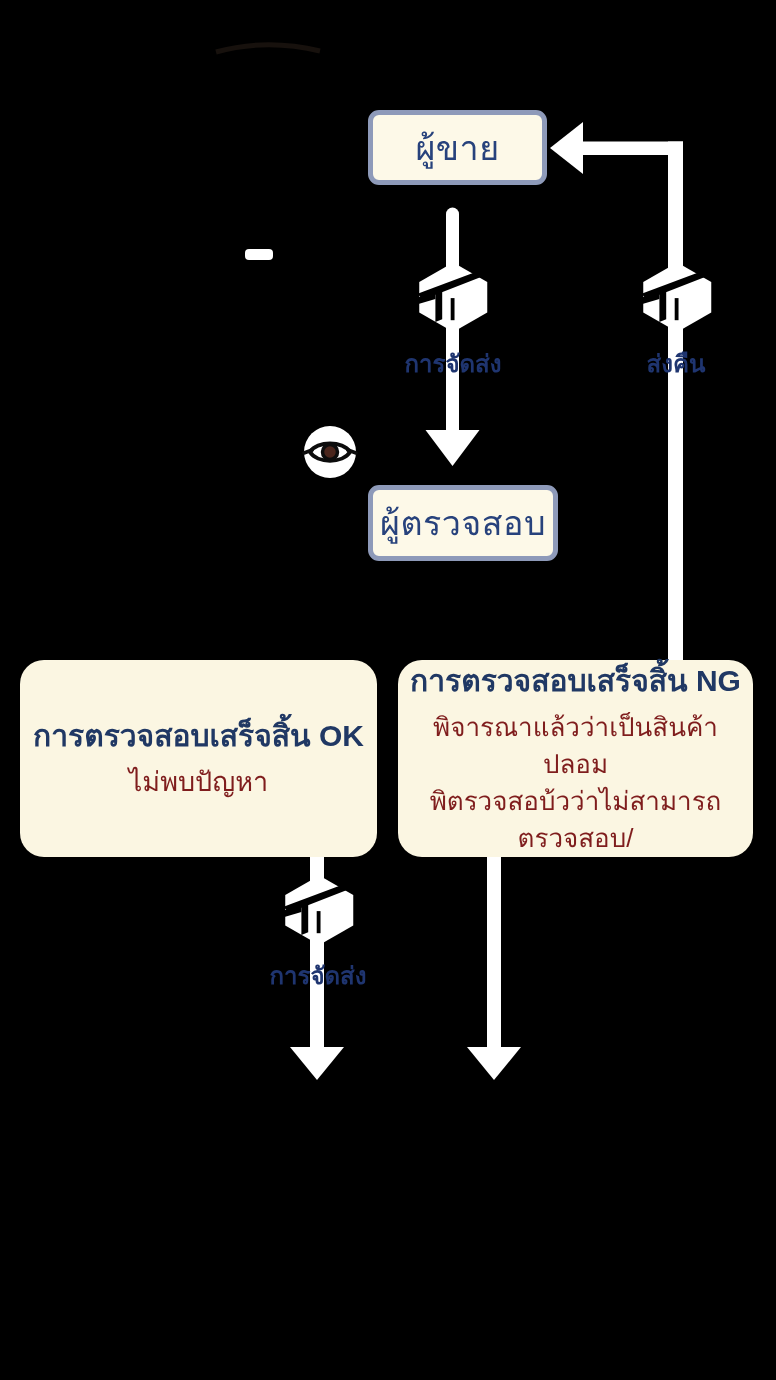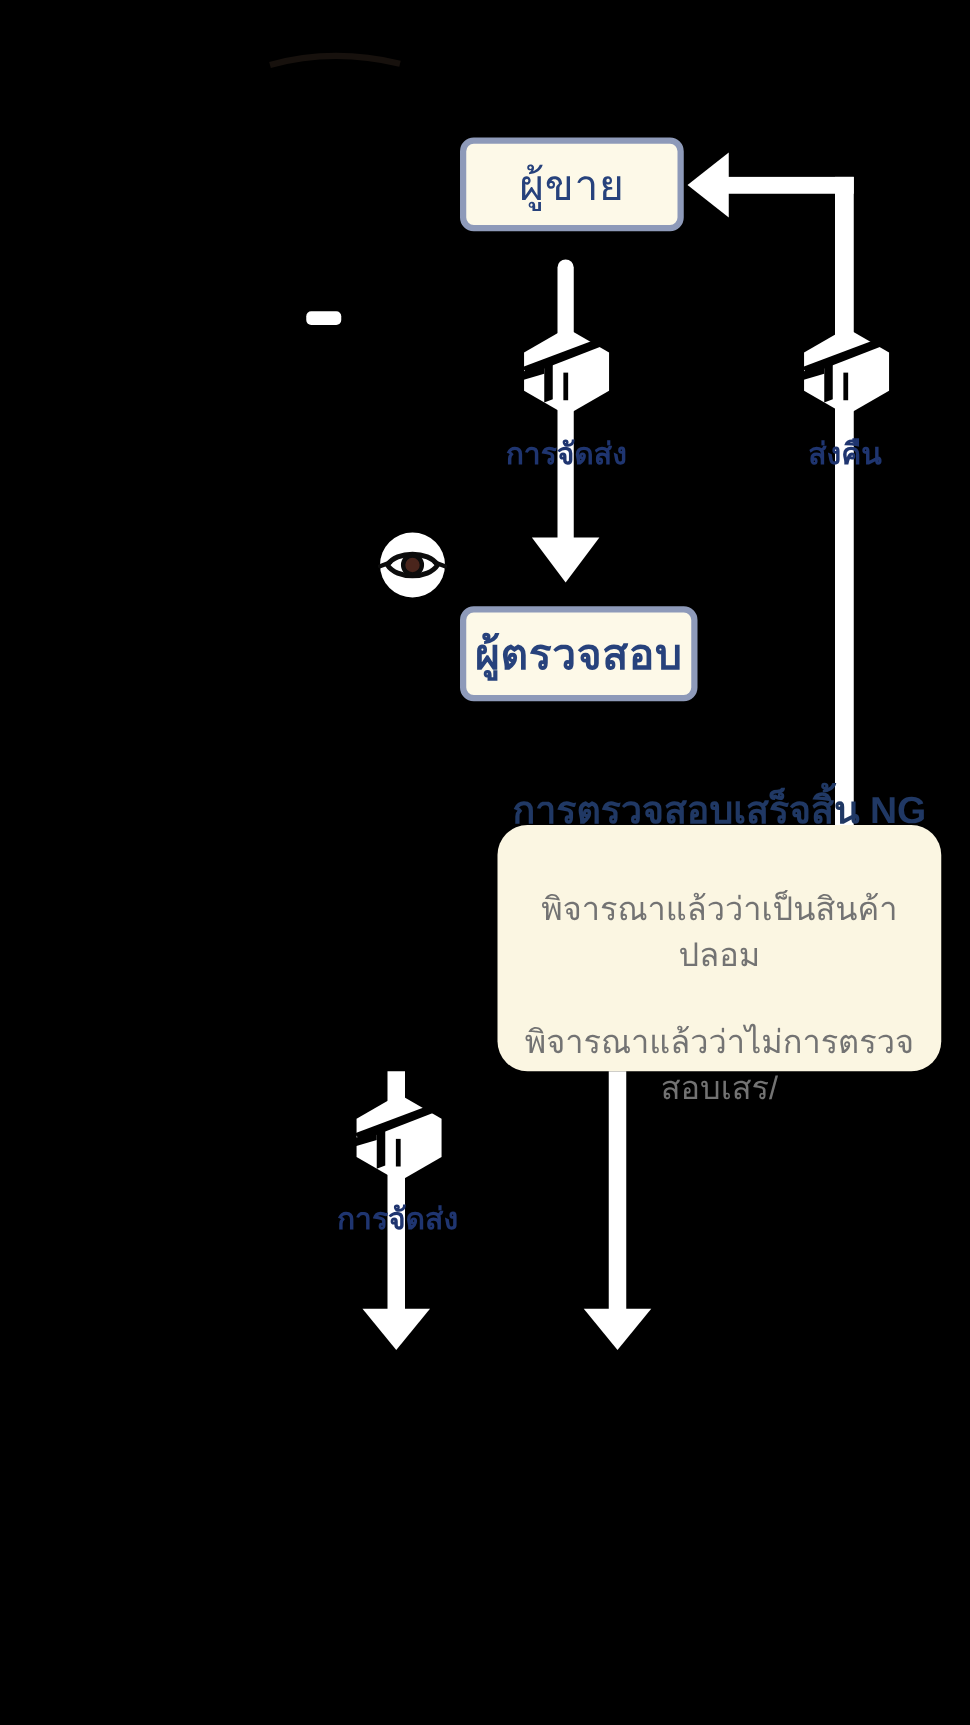--- a/index.html
+++ b/index.html
@@ -8,31 +8,31 @@
     font-family:"Liberation Sans","DejaVu Sans",sans-serif;
   }
   .layer{position:absolute;left:0;top:0;width:776px;height:1380px;}
   .node{
     position:absolute;box-sizing:border-box;background:#fdf9e8;
     border:5px solid #8e9ab9;border-radius:11px;
     display:flex;align-items:center;justify-content:center;
     font-size:34px;color:#27427c;letter-spacing:.5px;
   }
   .node-seller{left:368px;top:110px;width:179px;height:75px;}
-  .node-inspector{left:368px;top:485px;width:190px;height:76px;font-weight:bold;}
+  .node-inspector{left:368px;top:485px;width:190px;height:76px;}
   .node-buyer{left:368px;top:1163px;width:179px;height:77px;padding-left:30px;}
   .panel{
     position:absolute;box-sizing:border-box;background:#fbf6e2;border-radius:24px;
     display:flex;flex-direction:column;align-items:center;justify-content:center;
-    text-align:center;padding:8px 10px;gap:32px;
+    text-align:center;padding:8px 10px;
   }
   .panel-ok{left:20px;top:660px;width:357px;height:197px;}
   .panel-ng{left:398px;top:660px;width:355px;height:197px;}
   .panel-title{font-size:30px;font-weight:bold;color:#203864;line-height:40px;margin-bottom:8px;}
-  .panel-line{font-size:26px;color:#737373;line-height:37px;}
+  .panel-line{font-size:26px;color:#7f1d1d;line-height:37px;}
   .panel-ok .panel-line{font-size:27px;}
   .flow-label{
     position:absolute;width:220px;transform:translateX(-50%);
     font-size:24px;font-weight:bold;color:#1f3570;text-align:center;line-height:44px;
   }
   .label-ship-top{left:453px;top:342px;}
   .label-return{left:676px;top:342px;}
   .label-ship-bottom{left:318px;top:954px;}
   .label-refund{left:492px;top:954px;}
 </style>
@@ -103,23 +103,27 @@
   <div class="node node-seller">
     <span>ผู้ขาย</span>
   </div>
   <div class="node node-inspector">
     <span>ผู้ตรวจสอบ</span>
   </div>
   <div class="node node-buyer">
     <span>ผู้ซื้อ</span>
   </div>
 
+  <div class="panel panel-ok">
+    <div class="panel-title">การตรวจสอบเสร็จสิ้น OK</div>
+    <div class="panel-line">ไม่พบปัญหา</div>
+  </div>
   <div class="panel panel-ng">
     <div class="panel-title">การตรวจสอบเสร็จสิ้น NG</div>
     <div class="panel-line">พิจารณาแล้วว่าเป็นสินค้าปลอม</div>
-    <div class="panel-line">พิจารณาแล้วว่าไม่การตรวจสอบเสร/</div>
+    <div class="panel-line">พิตรวจสอบ้วว่าไม่สามารถตรวจสอบ/</div>
   </div>
 
   <div class="flow-label label-ship-top">การจัดส่ง</div>
   <div class="flow-label label-return">ส่งคืน</div>
   <div class="flow-label label-ship-bottom">การจัดส่ง</div>
 
 </div>
 
 </body></html>

